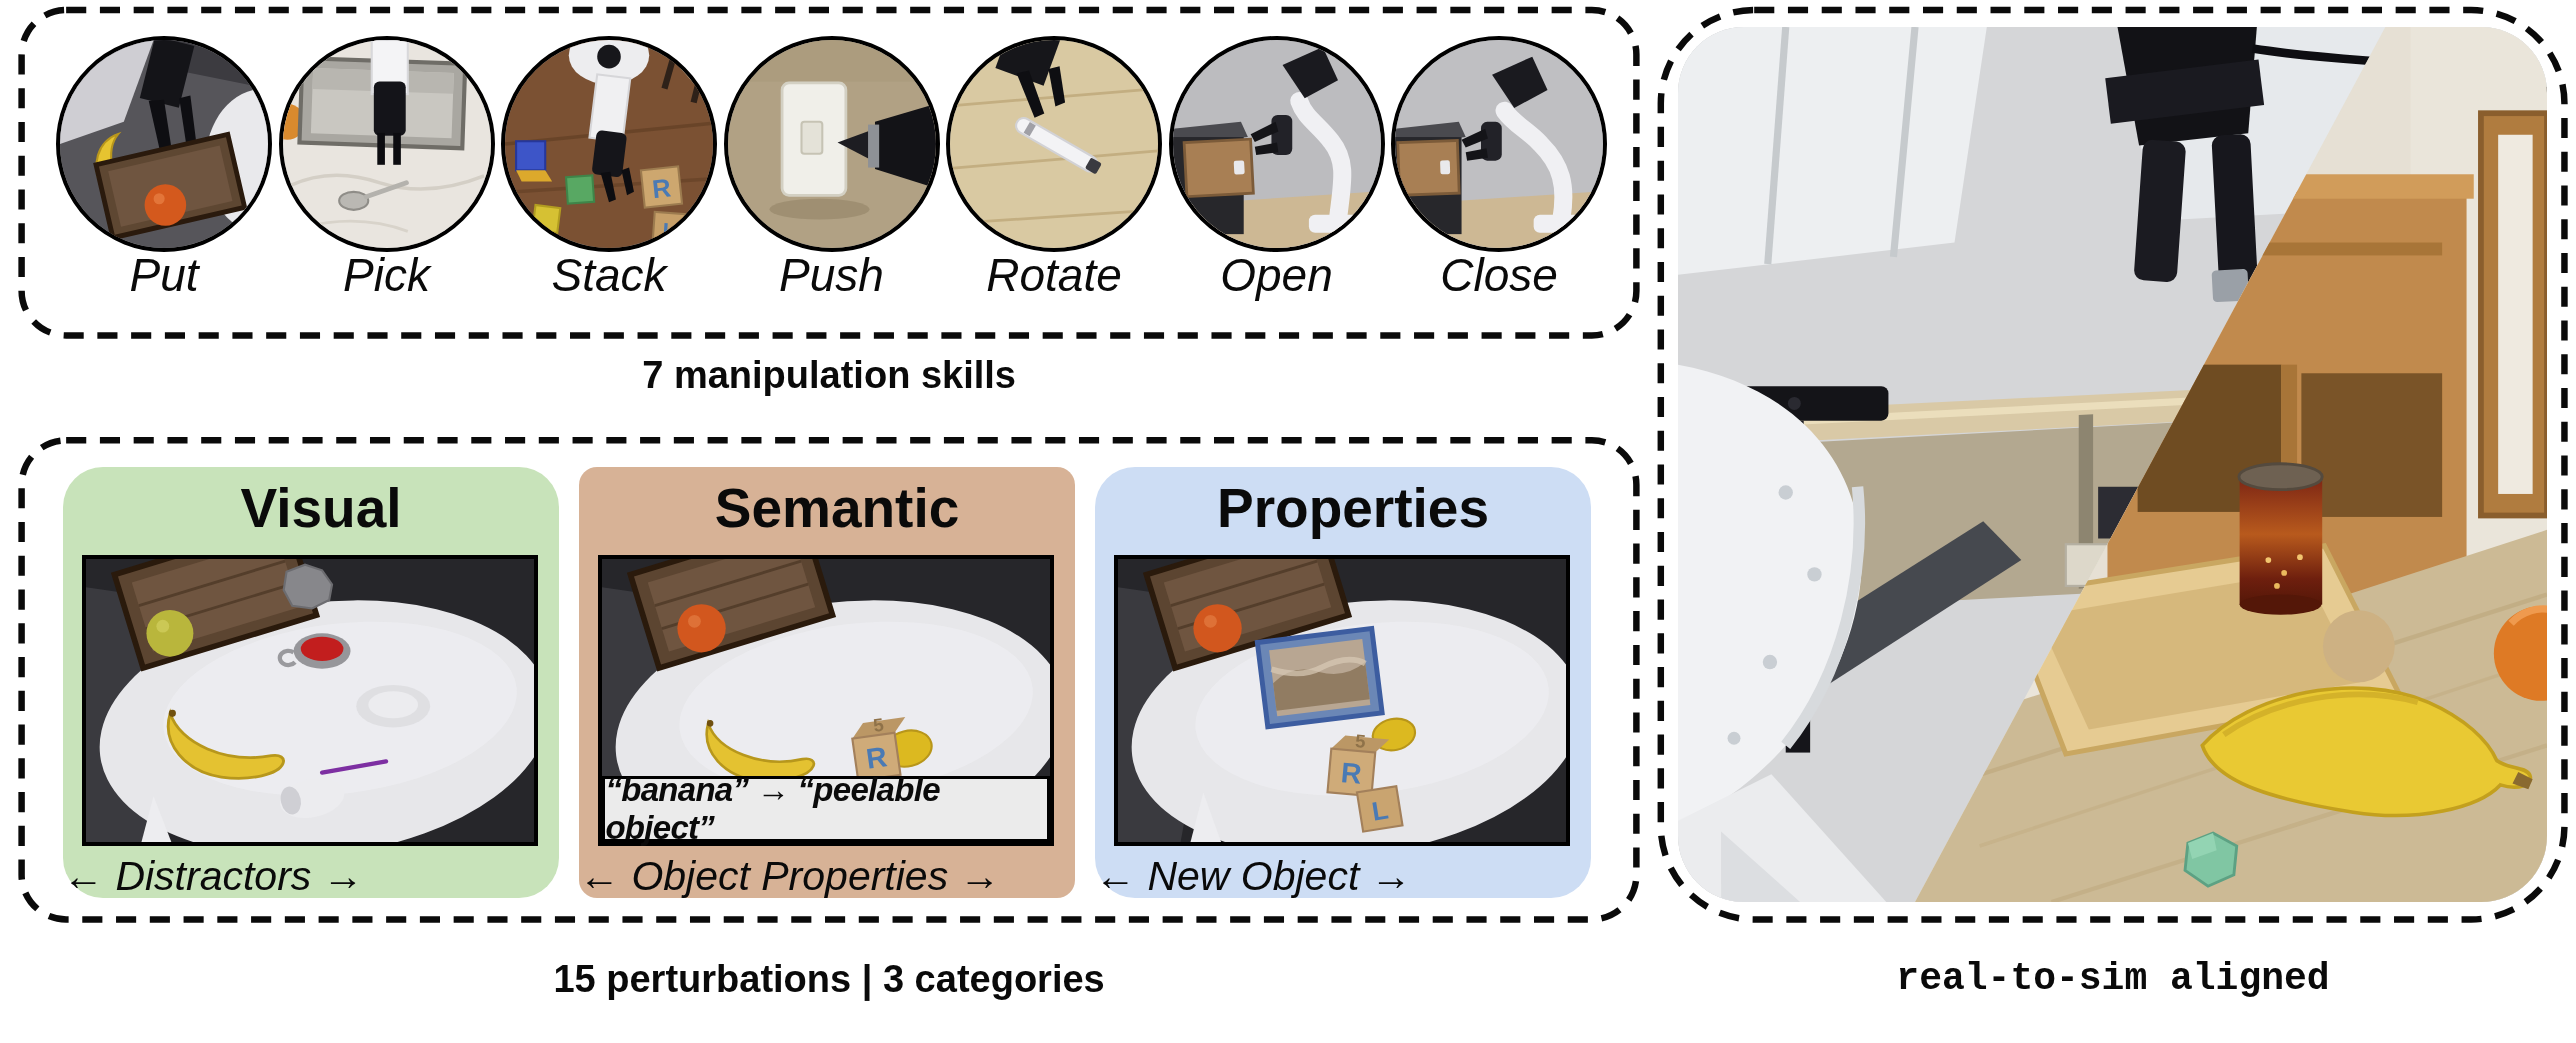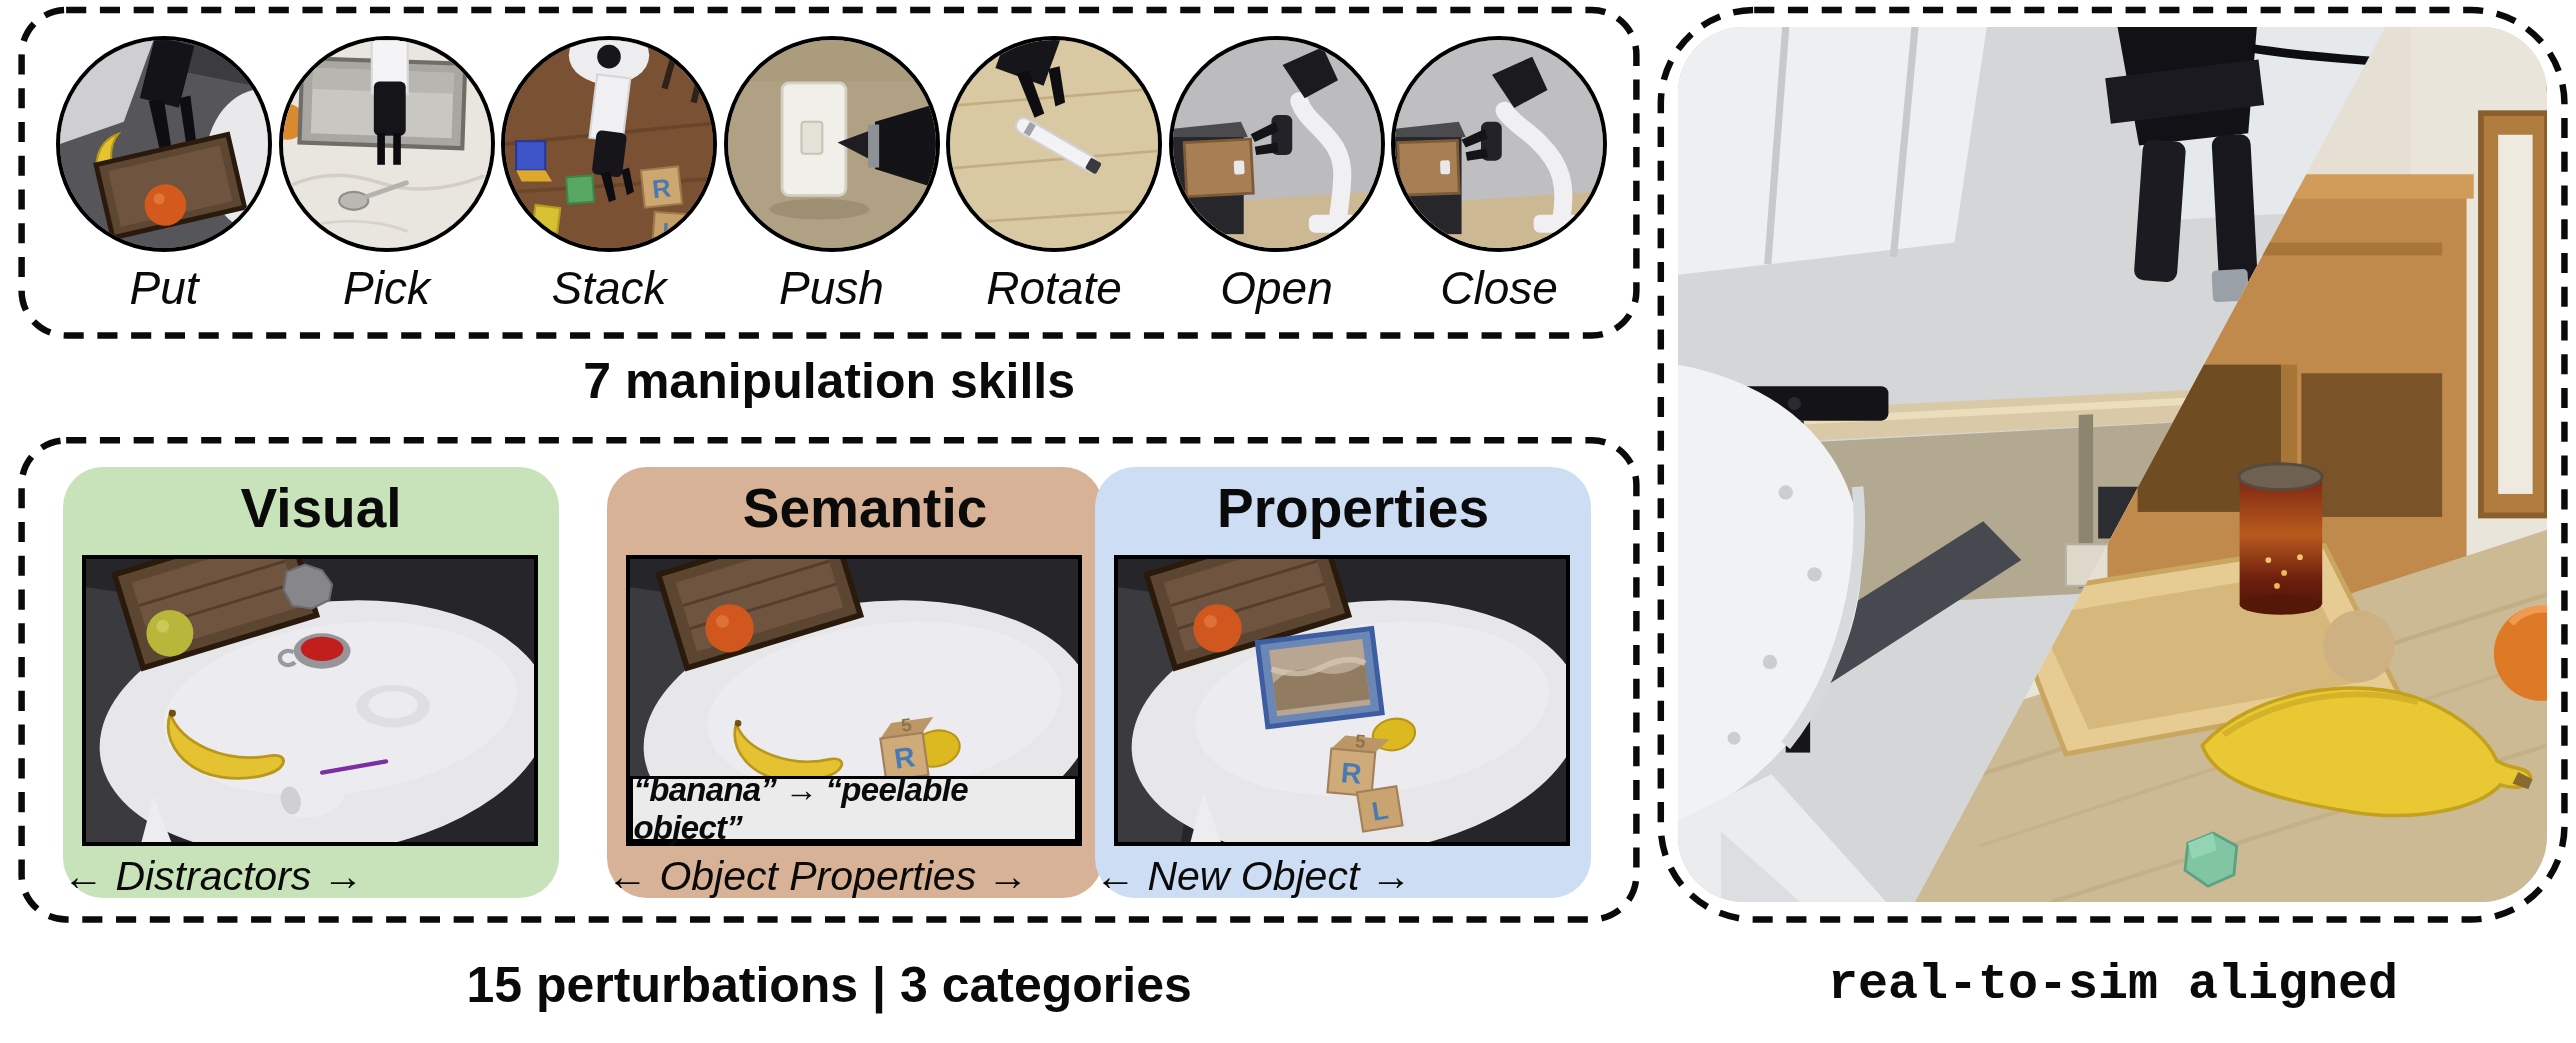--- a/index.html
+++ b/index.html
@@ -7,31 +7,31 @@
     font-family:"Liberation Sans","DejaVu Sans",sans-serif;color:#0a0a0a;overflow:hidden;}
   svg{font-family:inherit;}
   .dash-layer{position:absolute;left:0;top:0;width:2576px;height:1043px;pointer-events:none;}
 
   
   .skills-row{position:absolute;left:56px;top:36px;display:flex;gap:6.5px;}
   .skill{width:216px;display:flex;flex-direction:column;align-items:center;}
   .skill-circle{width:216px;height:216px;border-radius:50%;border:4.3px solid #000;
     overflow:hidden;box-sizing:border-box;background:#888;}
   .skill-circle svg{display:block;width:100%;height:100%;}
-  .skill-label{margin-top:13px;font-style:italic;font-size:46px;line-height:1;font-weight:400;}
-
-  .section-caption{position:absolute;text-align:center;font-weight:700;font-size:50px;line-height:1;}
+  .skill-label{font-style:italic;font-size:46px;line-height:1;font-weight:400;}
+
+  .section-caption{position:absolute;text-align:center;font-weight:700;font-size:38px;line-height:1;}
   #skills-caption{left:21.6px;top:356px;width:1615px;}
   #perturb-caption{left:21.6px;top:960px;width:1615px;}
   #r2s-caption{left:1661px;top:960px;width:904px;font-family:Liberation Mono, monospace;}
 
   
   .panel{position:absolute;top:467px;height:431px;width:496px;border-radius:40px;}
   #panel-visual{left:63px;}
-  #panel-semantic{left:607px;}
+  #panel-semantic{left:579px;border-radius:18px;}
   #panel-behavioral{left:1095px;}
   .panel-title{text-align:center;margin-top:14.4px;font-weight:700;font-size:55px;line-height:1;margin-left:20px;}
   .panel-image{position:absolute;left:19.4px;top:88px;width:448px;height:283px;border:4.3px solid #000;background:#222;}
   .panel-image svg{display:block;width:100%;height:100%;}
   .overlay-bar{position:absolute;left:0;right:0;bottom:0;height:66px;background:#ebebeb;
     border:3.6px solid #000;box-sizing:border-box;display:flex;align-items:center;justify-content:center;
     font-style:italic;font-weight:700;font-size:33px;letter-spacing:-0.7px;}
   .panel-caption{position:absolute;left:0;width:100%;top:389px;text-align:left;
     font-style:italic;font-size:41px;line-height:1;font-weight:400;}
 

